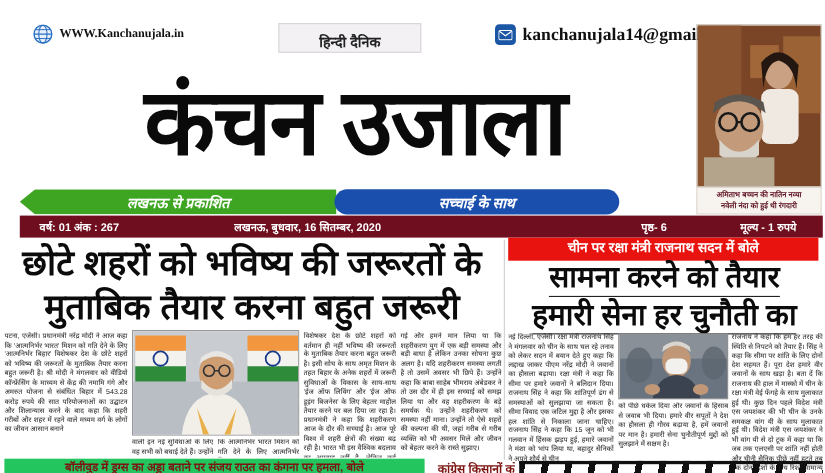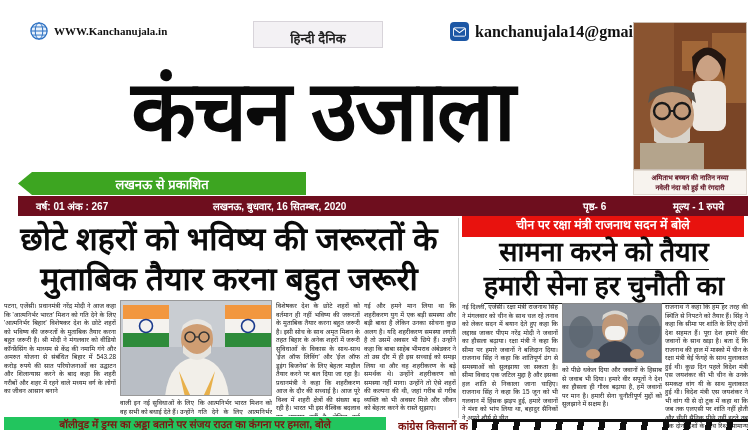--- a/index.html
+++ b/index.html
@@ -19,21 +19,21 @@
   .email { position:absolute; left:450px; top:22px; display:flex; align-items:center; gap:6px;
            font-weight:bold; font-size:16px; font-family:"Liberation Serif", serif; }
   .mailwrap { width:19px; height:19px; background:#1c57a5; border-radius:4px;
               display:flex; align-items:center; justify-content:center; }
   
   .masthead { position:absolute; left:10px; top:52px; width:625px; height:118px;
               display:flex; align-items:center; justify-content:center; overflow:hidden; }
   .masthead h1 { font-size:84px; font-weight:900; letter-spacing:-2px; color:#0a0a0a;
                  white-space:nowrap; line-height:1.05; }
   
-  .ribbons { position:absolute; left:18px; top:172px; width:545px; height:23px; }
+  .ribbons { position:absolute; left:18px; top:172px; width:545px; height:23px;font-style:italic; }
   .ribbon-green { position:absolute; left:0; top:0; width:288px; height:23px; background:#3da521;
                   clip-path:polygon(0 50%, 14px 0, 100% 0, 100% 100%, 14px 100%);
                   color:#fff; font-weight:bold; font-size:13px; display:flex; align-items:center;
                   justify-content:center; }
   .ribbon-blue { position:absolute; left:286px; top:0; width:259px; height:23px; background:#1a4fae;
                  border-radius:12px; color:#fff; font-weight:bold; font-size:13px;
                  display:flex; align-items:center; justify-content:center; }
   
   .infobar { position:absolute; left:18px; top:196px; width:730px; height:20px; background:#6e0e1e;
              color:#fff; font-size:10px; font-weight:bold; display:flex; align-items:center; }
@@ -117,20 +117,23 @@
 </div>
 
 <div class="masthead">
   <h1>कंचन उजाला</h1>
 </div>
 
 <div class="ribbons">
   <div class="ribbon-green">
     <span>लखनऊ से प्रकाशित</span>
   </div>
+  <div class="ribbon-blue">
+    <span>सच्चाई के साथ</span>
+  </div>
 </div>
 
 <div class="infobar">
   <span class="issue">वर्ष: 01  अंक : 267</span>
   <span class="dateline">लखनऊ, बुधवार, 16 सितम्बर, 2020</span>
   <span class="pageno">पृष्ठ- 6</span>
   <span class="price">मूल्य - 1 रुपये</span>
 </div>
 
 <div class="celeb">

